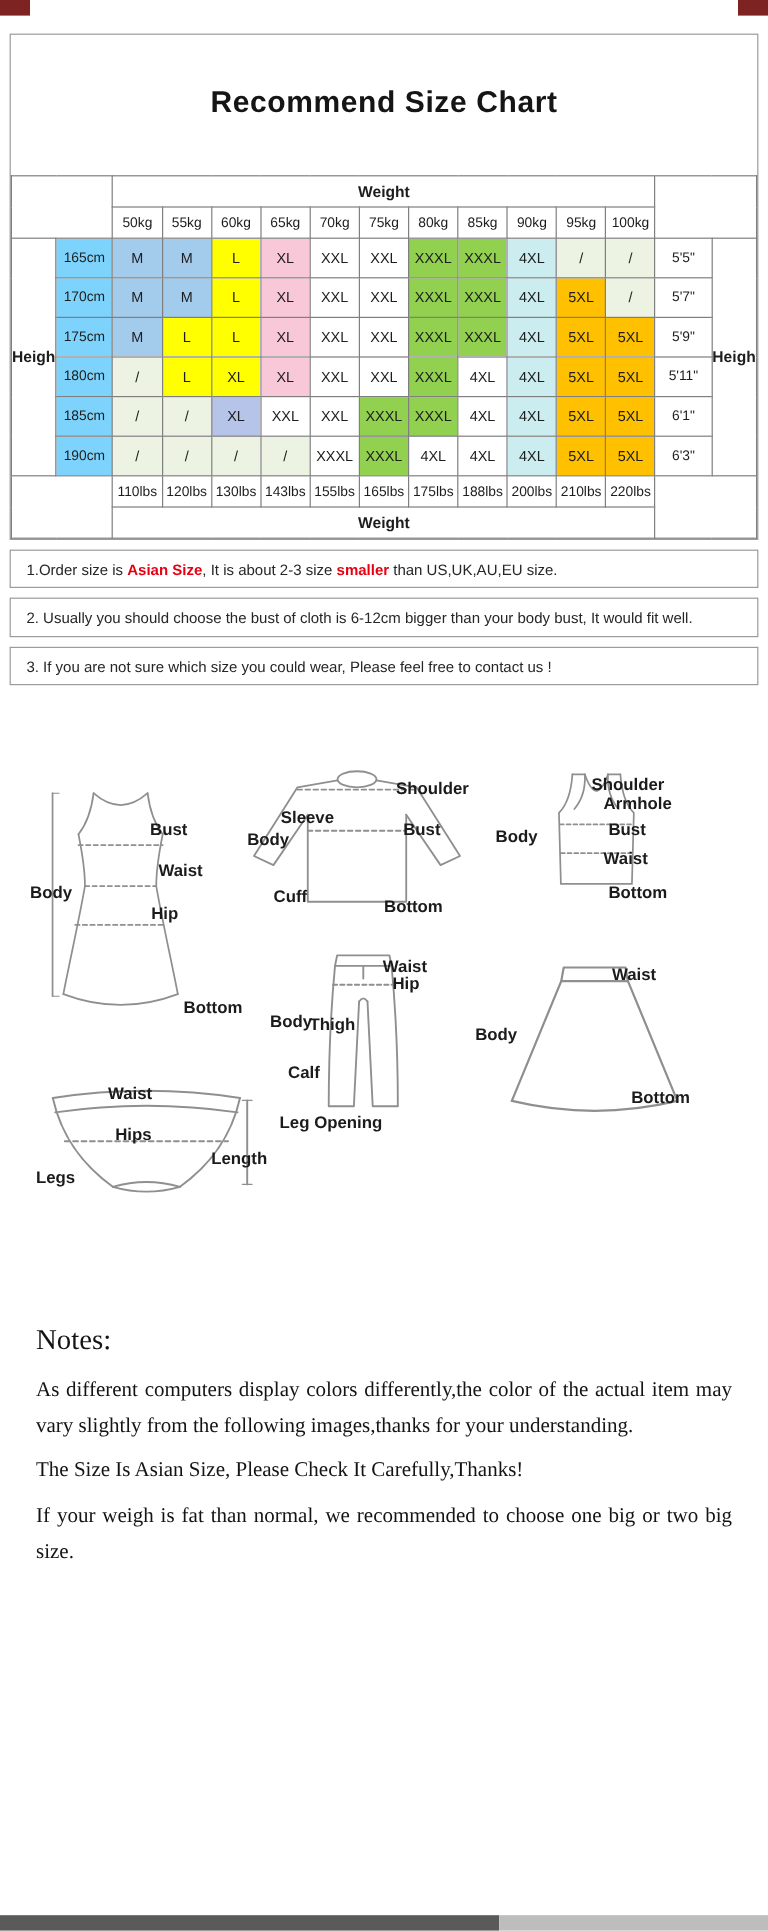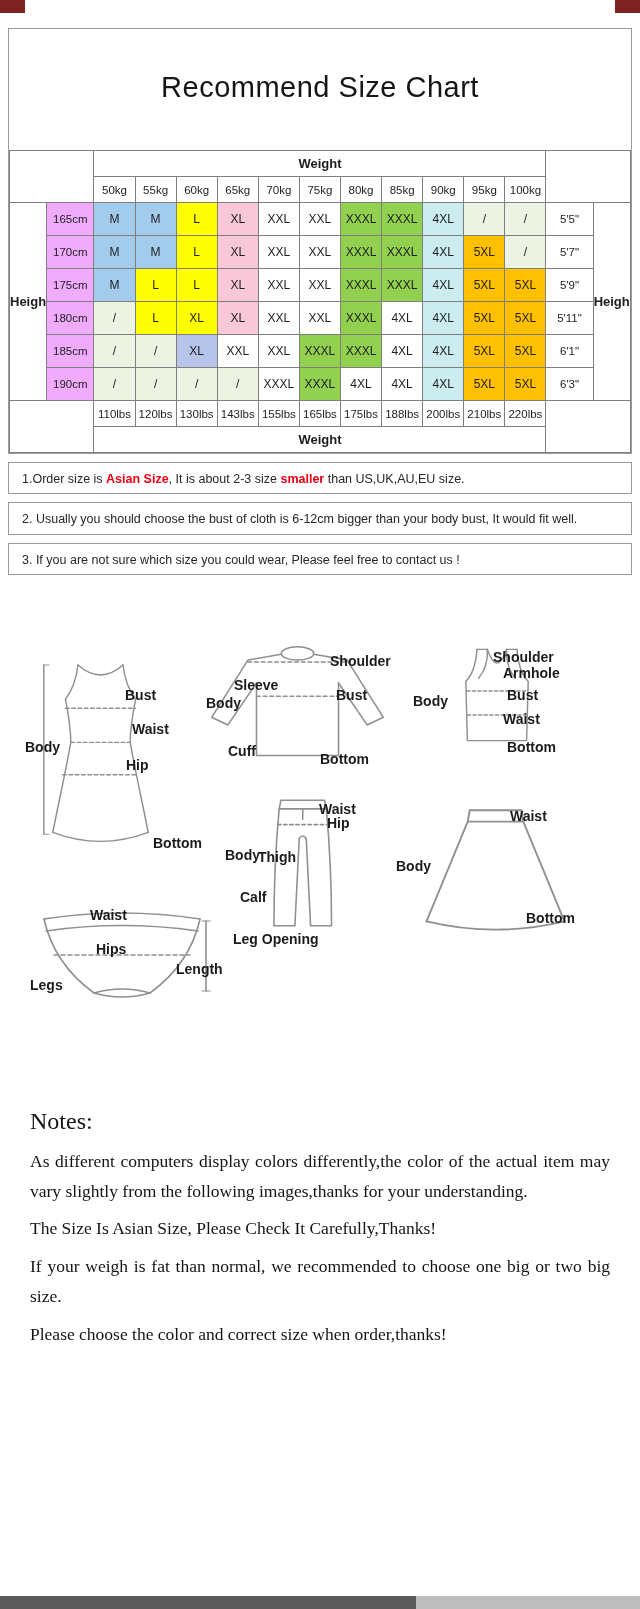--- a/index.html
+++ b/index.html
@@ -5,30 +5,30 @@
   *{margin:0;padding:0;box-sizing:border-box;}
   html,body{background:#fff;}
   body{width:640px;height:1609px;position:relative;overflow:hidden;font-family:"Liberation Sans",sans-serif;}
 
   .top-strip{position:relative;height:13px;}
   .red-mark{position:absolute;top:0;height:13px;background:#7d2423;}
   .red-mark.left{left:0;width:25px;}
   .red-mark.right{right:0;width:25px;}
 
   .chart-box{margin:15px 8px 0;border:1px solid #9b9b9b;background:#fff;}
-  .chart-title{text-align:center;font-weight:normal;font-size:29px;color:#151515;padding:42px 0 46px;letter-spacing:.5px;}
+  .chart-title{text-align:center;font-weight:bold;font-size:25px;color:#151515;padding:42px 0 46px;letter-spacing:.5px;}
 
   table.size{width:100%;border-collapse:collapse;table-layout:fixed;text-align:center;color:#1d1d1d;}
   table.size td{border:1px solid #7f7f7f;vertical-align:middle;padding:0;overflow:hidden;}
   tr.r-hdr td{height:26px;margin-top:34px;}
   tr.r-size td{height:33px;}
   td.hdr{font-weight:bold;font-size:13px;}
   td.lbl{font-size:11.5px;}
   td.size{font-size:12px;}
-  td.hcm{font-size:11.5px;background:#f0abfc;}
+  td.hcm{font-size:11.5px;background:#7dd3fc;}
   td.hft{font-size:11.5px;}
   col.col-side{width:6%;}
   col.col-h{width:7.6%;}
   col.col-w{width:6.62%;}
 
   .note-row{margin:8px 8px 0;border:1px solid #9b9b9b;min-height:31px;padding:8px 10px 6px 13px;font-size:12.5px;color:#262626;line-height:1.3;}
   .note-row .red{color:#E60012;font-weight:bold;}
 
   .diagrams{position:relative;height:475px;margin-top:28px;}
   .diag{position:absolute;}
@@ -328,19 +328,18 @@
     <span class="dlabel" style="left:136px;top:112px;">Bottom</span>
   </div>
 
 </div>
 
 <div class="notes-section">
   <p class="notes-heading">Notes:</p>
   <p class="note-para">As different computers display colors differently,the color of the actual item may vary slightly from the following images,thanks for your understanding.</p>
   <p class="note-para">The Size Is Asian Size, Please Check It Carefully,Thanks!</p>
   <p class="note-para">If your weigh is fat than normal, we recommended to choose one big or two big size.</p>
-  <p class="note-para">Please choose the color and correct size when order,thanks!</p>
 </div>
 
 <div class="bottom-strip">
   <div class="strip-dark"></div>
   <div class="strip-light"></div>
 </div>
 
 </body></html>

